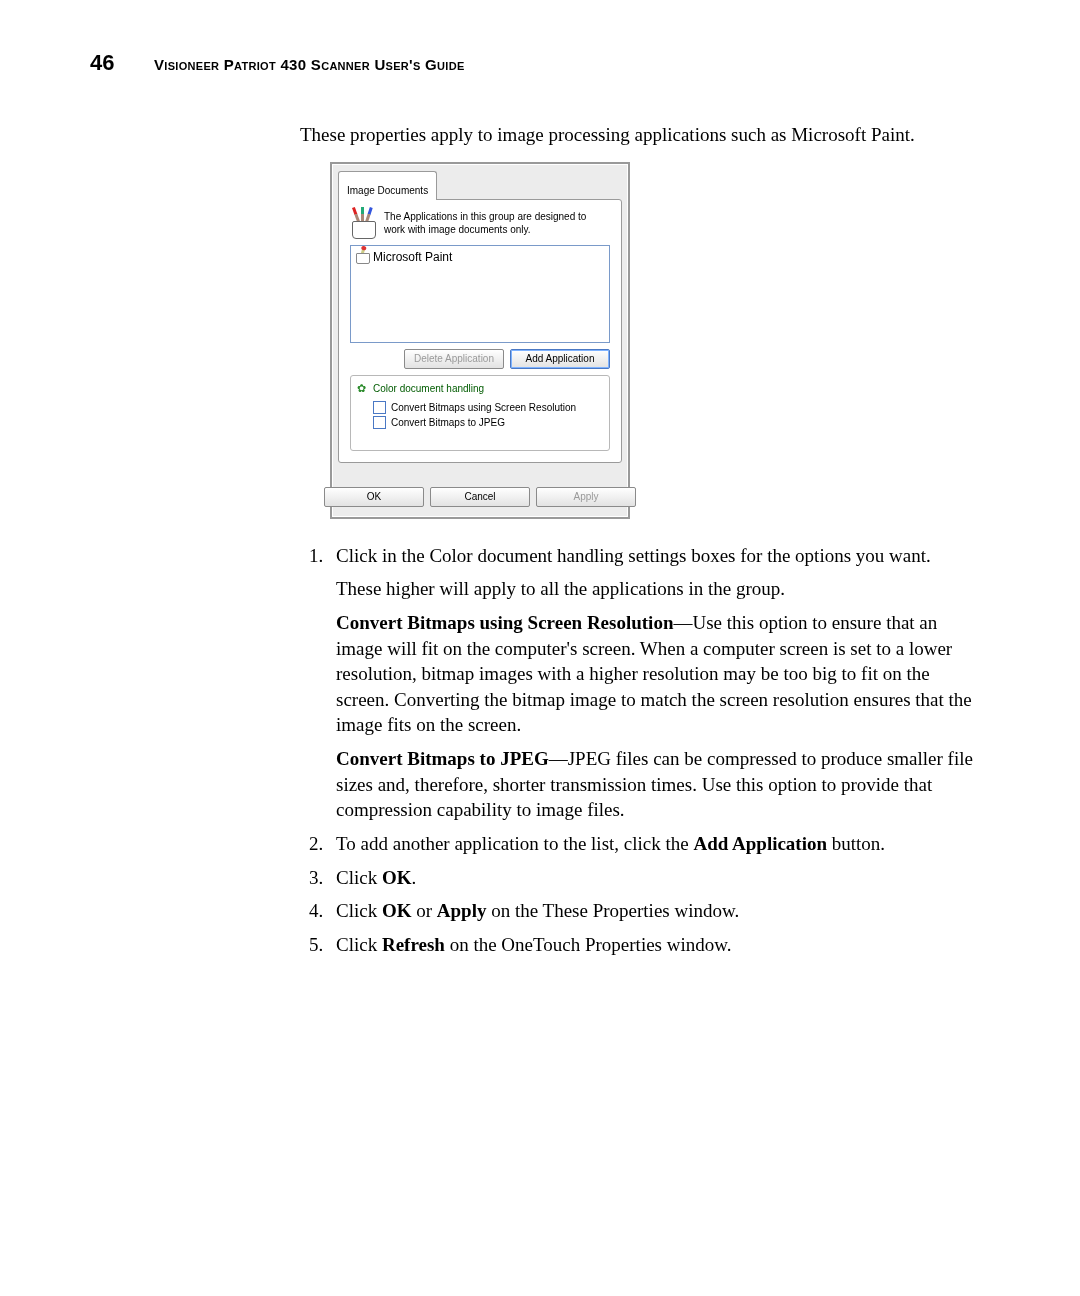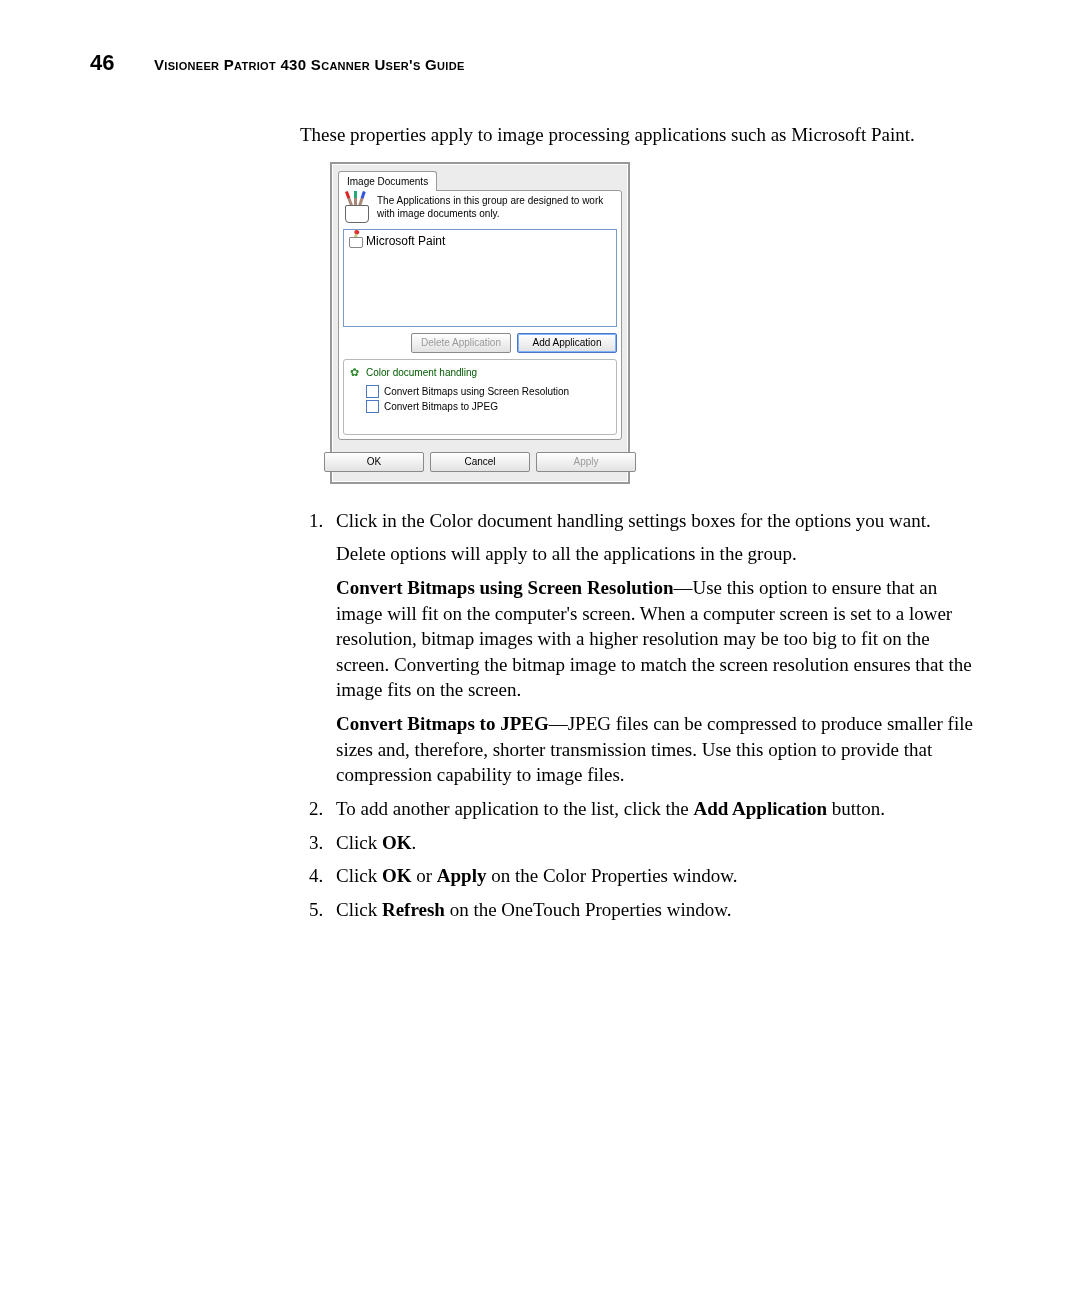--- a/index.html
+++ b/index.html
@@ -56,35 +56,35 @@
     font-family: Tahoma, Arial, sans-serif;
     font-size: 10px;
     color: #000;
     box-shadow: 0 0 0 1px #fff inset;
   }
   .tab-row {
     padding: 6px 6px 0 6px;
   }
   .tab {
     display: inline-block;
-    padding: 3px 8px 3px 8px;
+    padding: 12px 8px 3px 8px;
     border: 1px solid #9a9a9a;
     border-bottom: none;
     border-radius: 3px 3px 0 0;
     background: #fff;
     font-size: 10px;
     position: relative;
     top: 1px;
   }
   .tab-body {
-    margin: 0 6px 6px 6px;
+    margin: 0 6px 18px 6px;
     border: 1px solid #9a9a9a;
     background: #fff;
     border-radius: 0 3px 3px 3px;
-    padding: 4px;
+    padding: 11px;
   }
   .desc-row {
     display: flex;
     align-items: flex-start;
     gap: 6px;
     margin-bottom: 6px;
   }
   .paint-icon {
     width: 28px;
     height: 28px;
@@ -295,35 +295,35 @@
           <span class="winbtn">OK</span>
           <span class="winbtn">Cancel</span>
           <span class="winbtn disabled">Apply</span>
         </div>
       </div>
     </div>
 
     <ol class="steps">
       <li>
         <span>Click in the Color document handling settings boxes for the options you want.</span>
-        <div class="sub">Delete options will apply to all the applications in the group.</div>
+        <div class="sub">These higher will apply to all the applications in the group.</div>
         <div class="sub">
           <span class="bold">Convert Bitmaps using Screen Resolution</span><span>—Use this option to ensure that an image will fit on the computer's screen. When a computer screen is set to a lower resolution, bitmap images with a higher resolution may be too big to fit on the screen. Converting the bitmap image to match the screen resolution ensures that the image fits on the screen.</span>
         </div>
         <div class="sub">
           <span class="bold">Convert Bitmaps to JPEG</span><span>—JPEG files can be compressed to produce smaller file sizes and, therefore, shorter transmission times. Use this option to provide that compression capability to image files.</span>
         </div>
       </li>
       <li>
         <span>To add another application to the list, click the </span><span class="bold">Add Application</span><span> button.</span>
       </li>
       <li>
         <span>Click </span><span class="bold">OK</span><span>.</span>
       </li>
       <li>
-        <span>Click </span><span class="bold">OK</span><span> or </span><span class="bold">Apply</span><span> on the Color Properties window.</span>
+        <span>Click </span><span class="bold">OK</span><span> or </span><span class="bold">Apply</span><span> on the These Properties window.</span>
       </li>
       <li>
         <span>Click </span><span class="bold">Refresh</span><span> on the OneTouch Properties window.</span>
       </li>
     </ol>
   </div>
 </div>
 
 </body></html>

